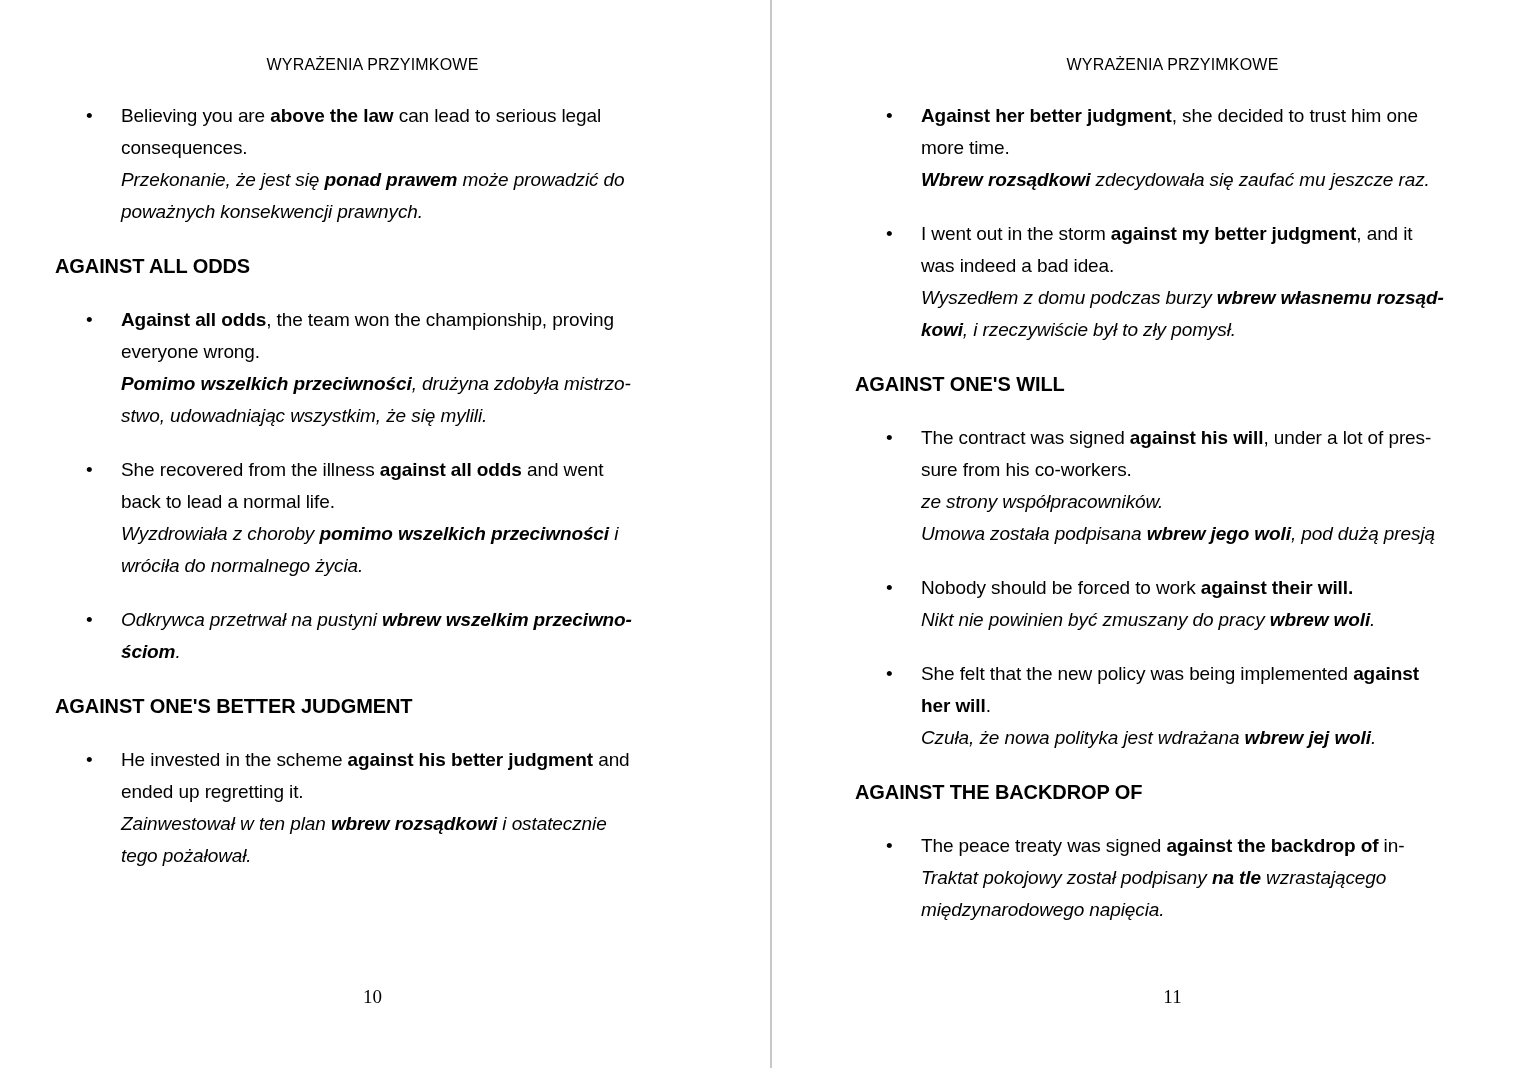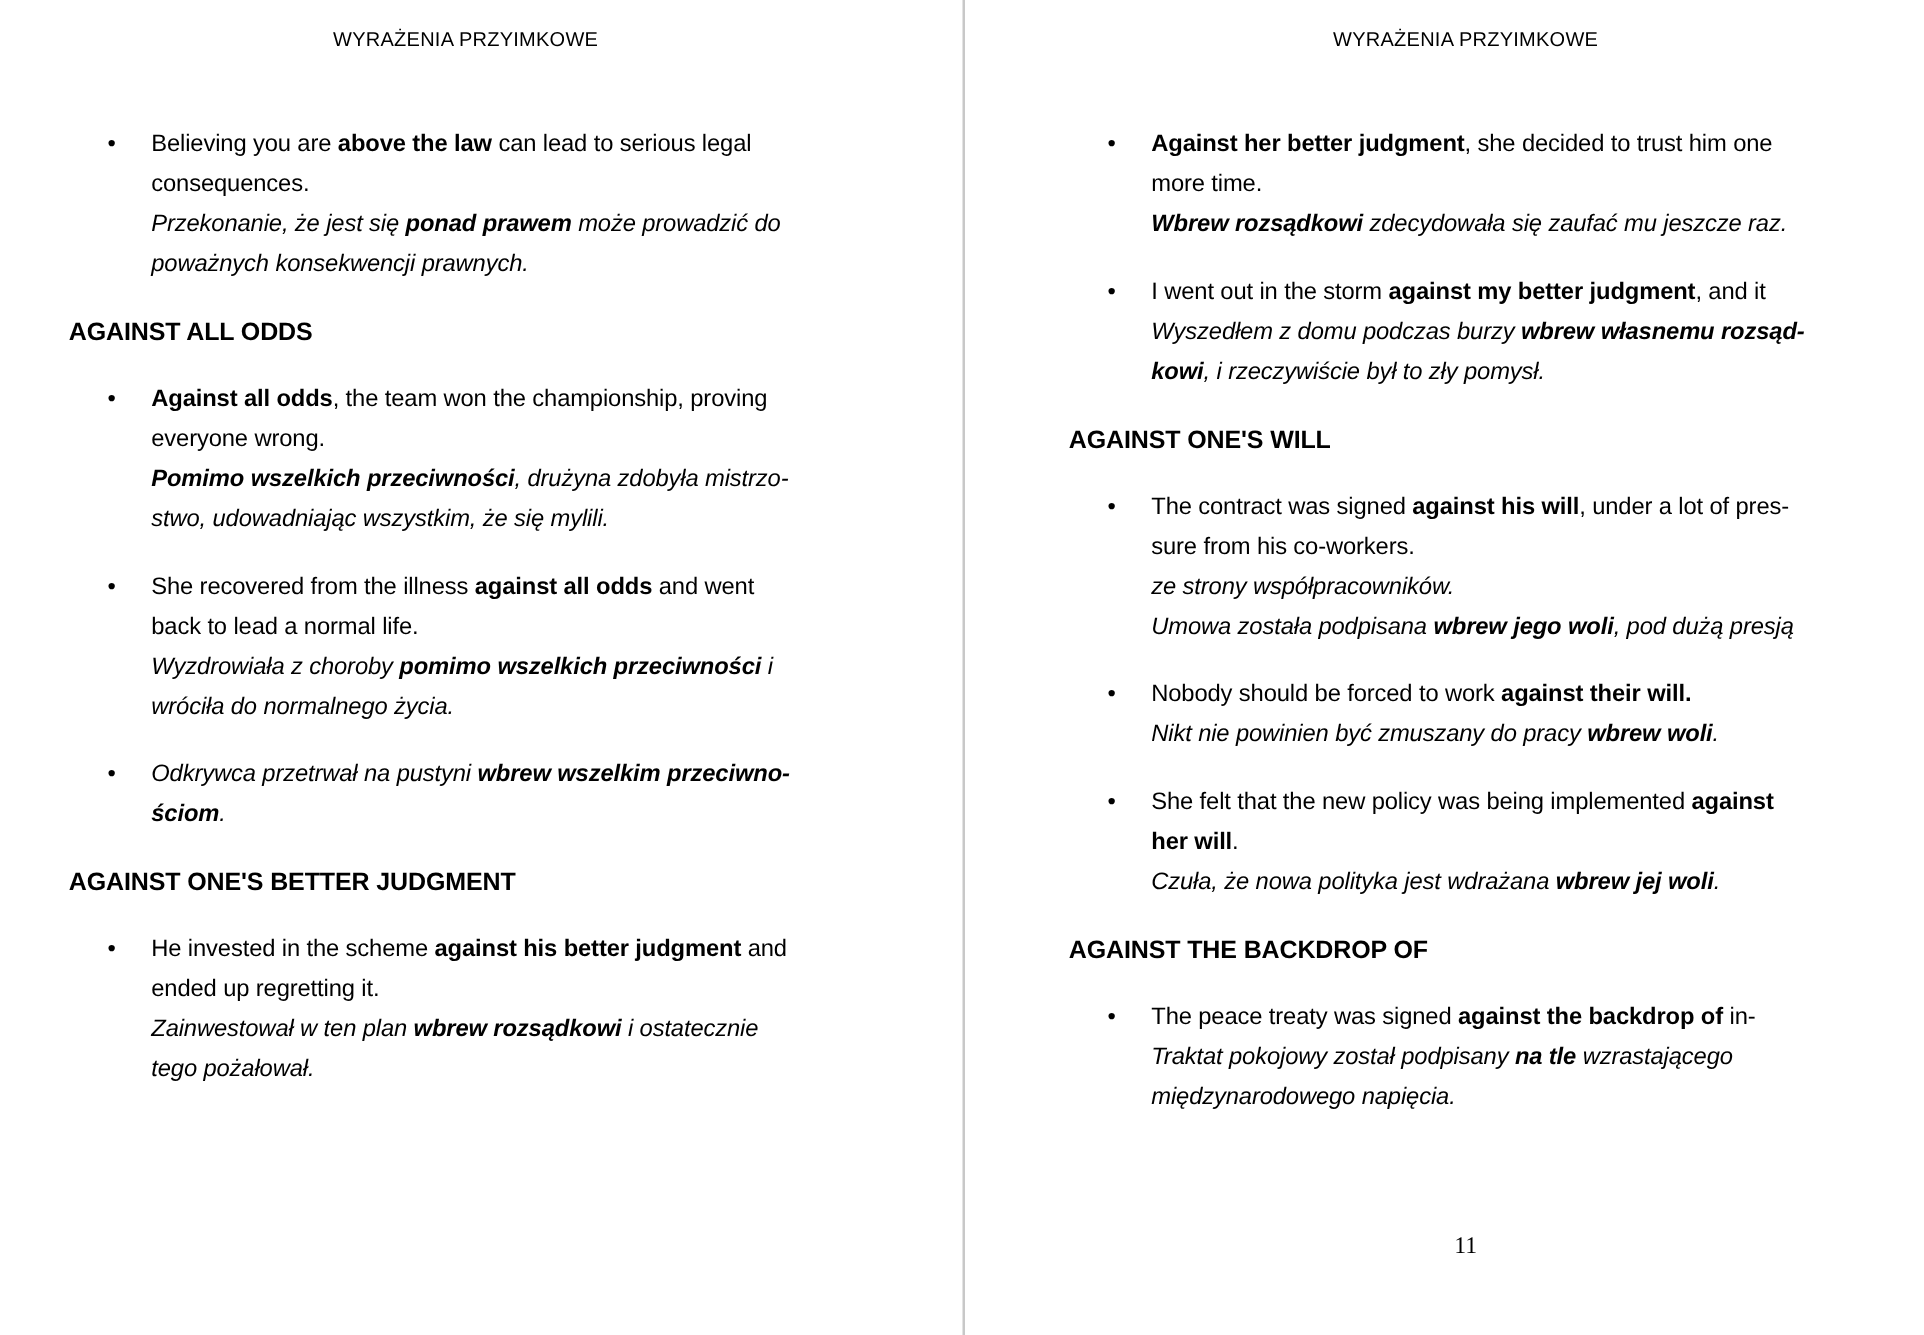--- a/index.html
+++ b/index.html
@@ -19,21 +19,21 @@
   .page {
     position: relative;
     height: 1068px;
     float: left;
   }
   .page-left  { width: 770px; }
   .page-right { width: 767px; border-left: 2px solid #c8c8c8; }
 
   .page-header {
     position: absolute;
-    top: 24px;
+    top: 56px;
     width: 635px;
     text-align: center;
     font-size: 16px;
     letter-spacing: 0.2px;
     white-space: nowrap;
   }
   .page-left  .page-header, .page-left  .page-body, .page-left  .page-number { left: 55px; }
   .page-right .page-header, .page-right .page-body, .page-right .page-number { left: 83px; }
 
   .page-body {
@@ -115,33 +115,35 @@
         </div>
         <div class="section-heading">AGAINST ONE'S BETTER JUDGMENT</div>
         <div class="bullet-item">
           <span class="dot">•</span>
           <div class="line"><span>He invested in the scheme </span><span class="b">against his better judgment</span><span> and</span></div>
           <div class="line"><span>ended up regretting it.</span></div>
           <div class="line"><span class="i">Zainwestował w ten plan </span><span class="b i">wbrew rozsądkowi</span><span class="i"> i ostatecznie</span></div>
           <div class="line"><span class="i">tego pożałował.</span></div>
         </div>
       </div>
+    <div class="page-number">10</div>
   </div>
   <div class="page page-right" style="border-left-color: rgb(200, 200, 200);">
     <div class="page-header">WYRAŻENIA PRZYIMKOWE</div>
     <div class="page-body">
         <div class="bullet-item">
           <span class="dot">•</span>
           <div class="line"><span class="b">Against her better judgment</span><span>, she decided to trust him one</span></div>
           <div class="line"><span>more time.</span></div>
           <div class="line"><span class="b i">Wbrew rozsądkowi</span><span class="i"> zdecydowała się zaufać mu jeszcze raz.</span></div>
         </div>
         <div class="bullet-item">
           <span class="dot">•</span>
           <div class="line"><span>I went out in the storm </span><span class="b">against my better judgment</span><span>, and it</span></div>
+          <div class="line"><span>was indeed a bad idea.</span></div>
           <div class="line"><span class="i">Wyszedłem z domu podczas burzy </span><span class="b i">wbrew własnemu rozsąd-</span></div>
           <div class="line"><span class="b i">kowi</span><span class="i">, i rzeczywiście był to zły pomysł.</span></div>
         </div>
         <div class="section-heading">AGAINST ONE'S WILL</div>
         <div class="bullet-item">
           <span class="dot">•</span>
           <div class="line"><span>The contract was signed </span><span class="b">against his will</span><span>, under a lot of pres-</span></div>
           <div class="line"><span>sure from his co-workers.</span></div>
           <div class="line"><span class="i">ze strony współpracowników.</span></div>
           <div class="line"><span class="i">Umowa została podpisana </span><span class="b i">wbrew jego woli</span><span class="i">, pod dużą presją</span></div>

